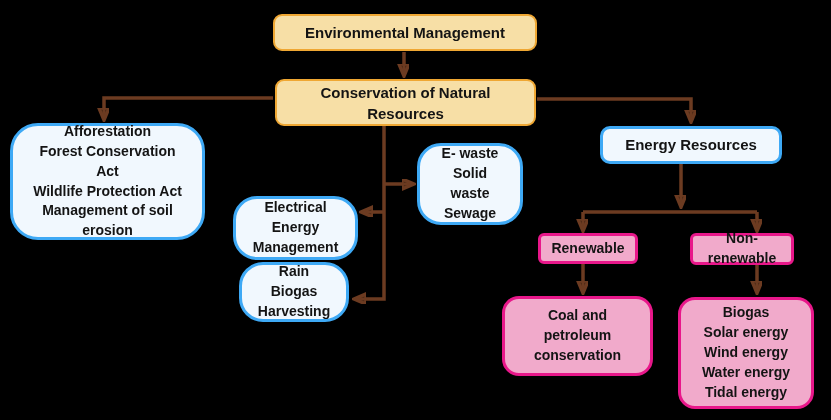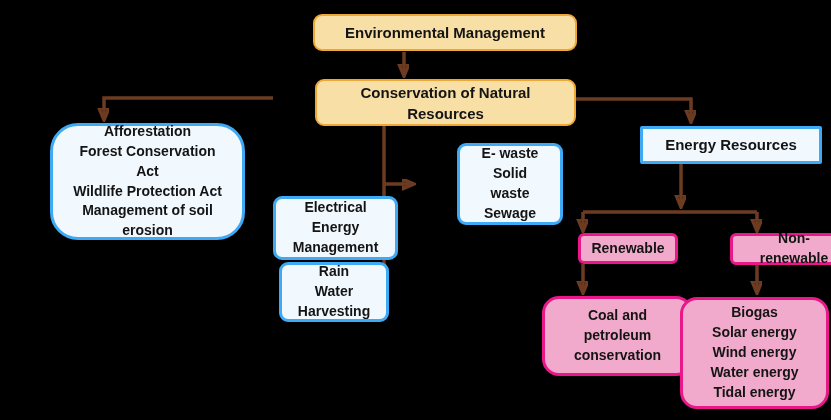--- a/index.html
+++ b/index.html
@@ -41,36 +41,35 @@
     display: flex;
     align-items: center;
     justify-content: center;
     text-align: center;
     font-weight: bold;
     color: var(--text);
     white-space: pre-line;
     line-height: 1.42;
     font-size: 14px;
     padding: 2px 20px;
-    margin-left: 40px;
   }
   .tan {
     background: var(--tan_fill);
     border: 2px solid var(--tan_border);
     border-radius: 9px;
     font-size: 15px;
     line-height: 1.4;
   }
   .blue {
     background: var(--blue_fill);
     border: 3px solid var(--blue_border);
-    border-radius: 9px;
+    border-radius: 24px;
   }
   .blue.big-radius { border-radius: 28px; }
-  .blue.title-size { font-size: 15px; border-radius: 2px; }
+  .blue.title-size { font-size: 15px; border-radius: 10px; }
   .pink {
     background: var(--pink_fill);
     border: 3px solid var(--pink_border);
     border-radius: 6px;
   }
   .pink.rounded { border-radius: 17px; }
 </style>
 </head>
 <body>
 
@@ -104,36 +103,36 @@
   <div class="box blue big-radius" style="left:10px; top:123px; width:195px; height:117px;">Afforestation
 Forest Conservation Act
 Wildlife Protection Act
 Management of soil
 erosion</div>
 
   <div class="box blue" style="left:233px; top:196px; width:125px; height:64px;">Electrical
 Energy
 Management</div>
 
-  <div class="box blue" style="left:239px; top:262px; width:110px; height:60px;">Rain Water
+  <div class="box blue" style="left:239px; top:262px; width:110px; height:60px;">Rain Biogas
 Harvesting</div>
 
   <div class="box blue" style="left:417px; top:143px; width:106px; height:82px;">E- waste
 Solid waste
 Sewage</div>
 
   <div class="box blue title-size" style="left:600px; top:126px; width:182px; height:38px;">Energy Resources</div>
 
   <div class="box pink" style="left:538px; top:233px; width:100px; height:31px;text-align:right;">Renewable</div>
 
-  <div class="box pink" style="left:690px; top:233px; width:128px; height:32px;">Non-renewable</div>
+  <div class="box pink" style="left:690px; top:233px; width:104px; height:32px;">Non-renewable</div>
 
   <div class="box pink rounded" style="left:502px; top:296px; width:151px; height:80px;">Coal and
 petroleum
 conservation</div>
 
-  <div class="box pink rounded" style="left:640px; top:297px; width:149px; height:112px;">Biogas
+  <div class="box pink rounded" style="left:678px; top:297px; width:136px; height:112px;">Biogas
 Solar energy
 Wind energy
 Water energy
 Tidal energy</div>
 
 </div>
 
 </body></html>

